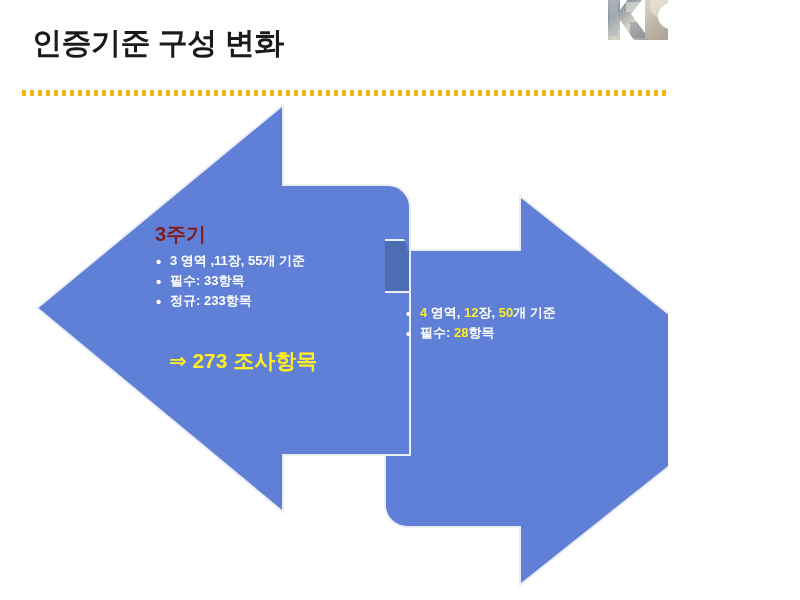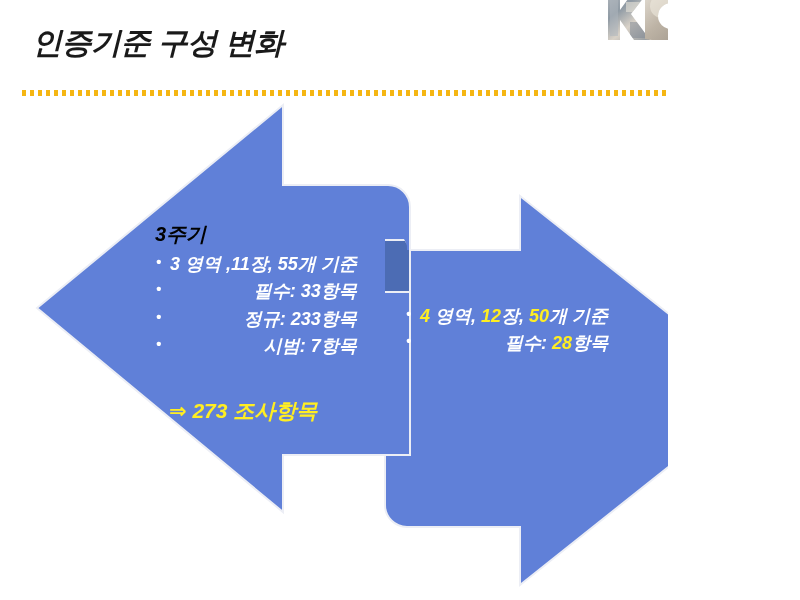--- a/index.html
+++ b/index.html
@@ -10,21 +10,20 @@
   }
   body {
     font-family: "Liberation Sans", "DejaVu Sans", sans-serif;
   }
   .slide {
     position: relative;
     width: 668px;
     height: 600px;
     background: #ffffff;
     overflow: hidden;
-    font-style: italic;
   }
 
   
   .slide-title {
     position: absolute;
     left: 32px;
     top: 23px;
     font-size: 30px;
     font-weight: 700;
     color: #1a1a1a;
@@ -64,38 +63,37 @@
   }
   .diagram-svg { display: block; }
 
   
   .block {
     position: absolute;
   }
   .block-heading {
     font-size: 20px;
     font-weight: 700;
-    color: #000000;
+    color: #7f1d1d;
     line-height: 1.25;
     margin-bottom: 4px;
   }
   .bullet-list {
     list-style: none;
     margin: 0;
     padding: 0;
   }
   .bullet-list li {
     position: relative;
     padding-left: 15px;
-    font-size: 18px;
+    font-size: 13px;
     font-weight: 700;
     color: #ffffff;
     line-height: 1.52;
     white-space: nowrap;
-    text-align: right;
   }
   .bullet-list li::before {
     content: "\2022";
     position: absolute;
     left: 1px;
     top: -1px;
     font-size: 15px;
     line-height: 1.6;
   }
   .total-line {
@@ -269,21 +267,20 @@
       </g>
     </svg>
   </div>
 
   <div class="block" id="block-cycle3">
     <div class="block-heading">3주기</div>
     <ul class="bullet-list">
       <li>3 영역 ,11장, 55개 기준</li>
       <li>필수: 33항목</li>
       <li>정규: 233항목</li>
-      <li>시범: 7항목</li>
     </ul>
     <div class="total-line">⇒ 273 조사항목</div>
   </div>
 
   <div class="block" id="block-cycle4">
     <ul class="bullet-list">
       <li>
         <span class="num-hi">4</span><span> 영역, </span><span class="num-hi">12</span><span>장, </span><span class="num-hi">50</span><span>개 기준</span>
       </li>
       <li>

